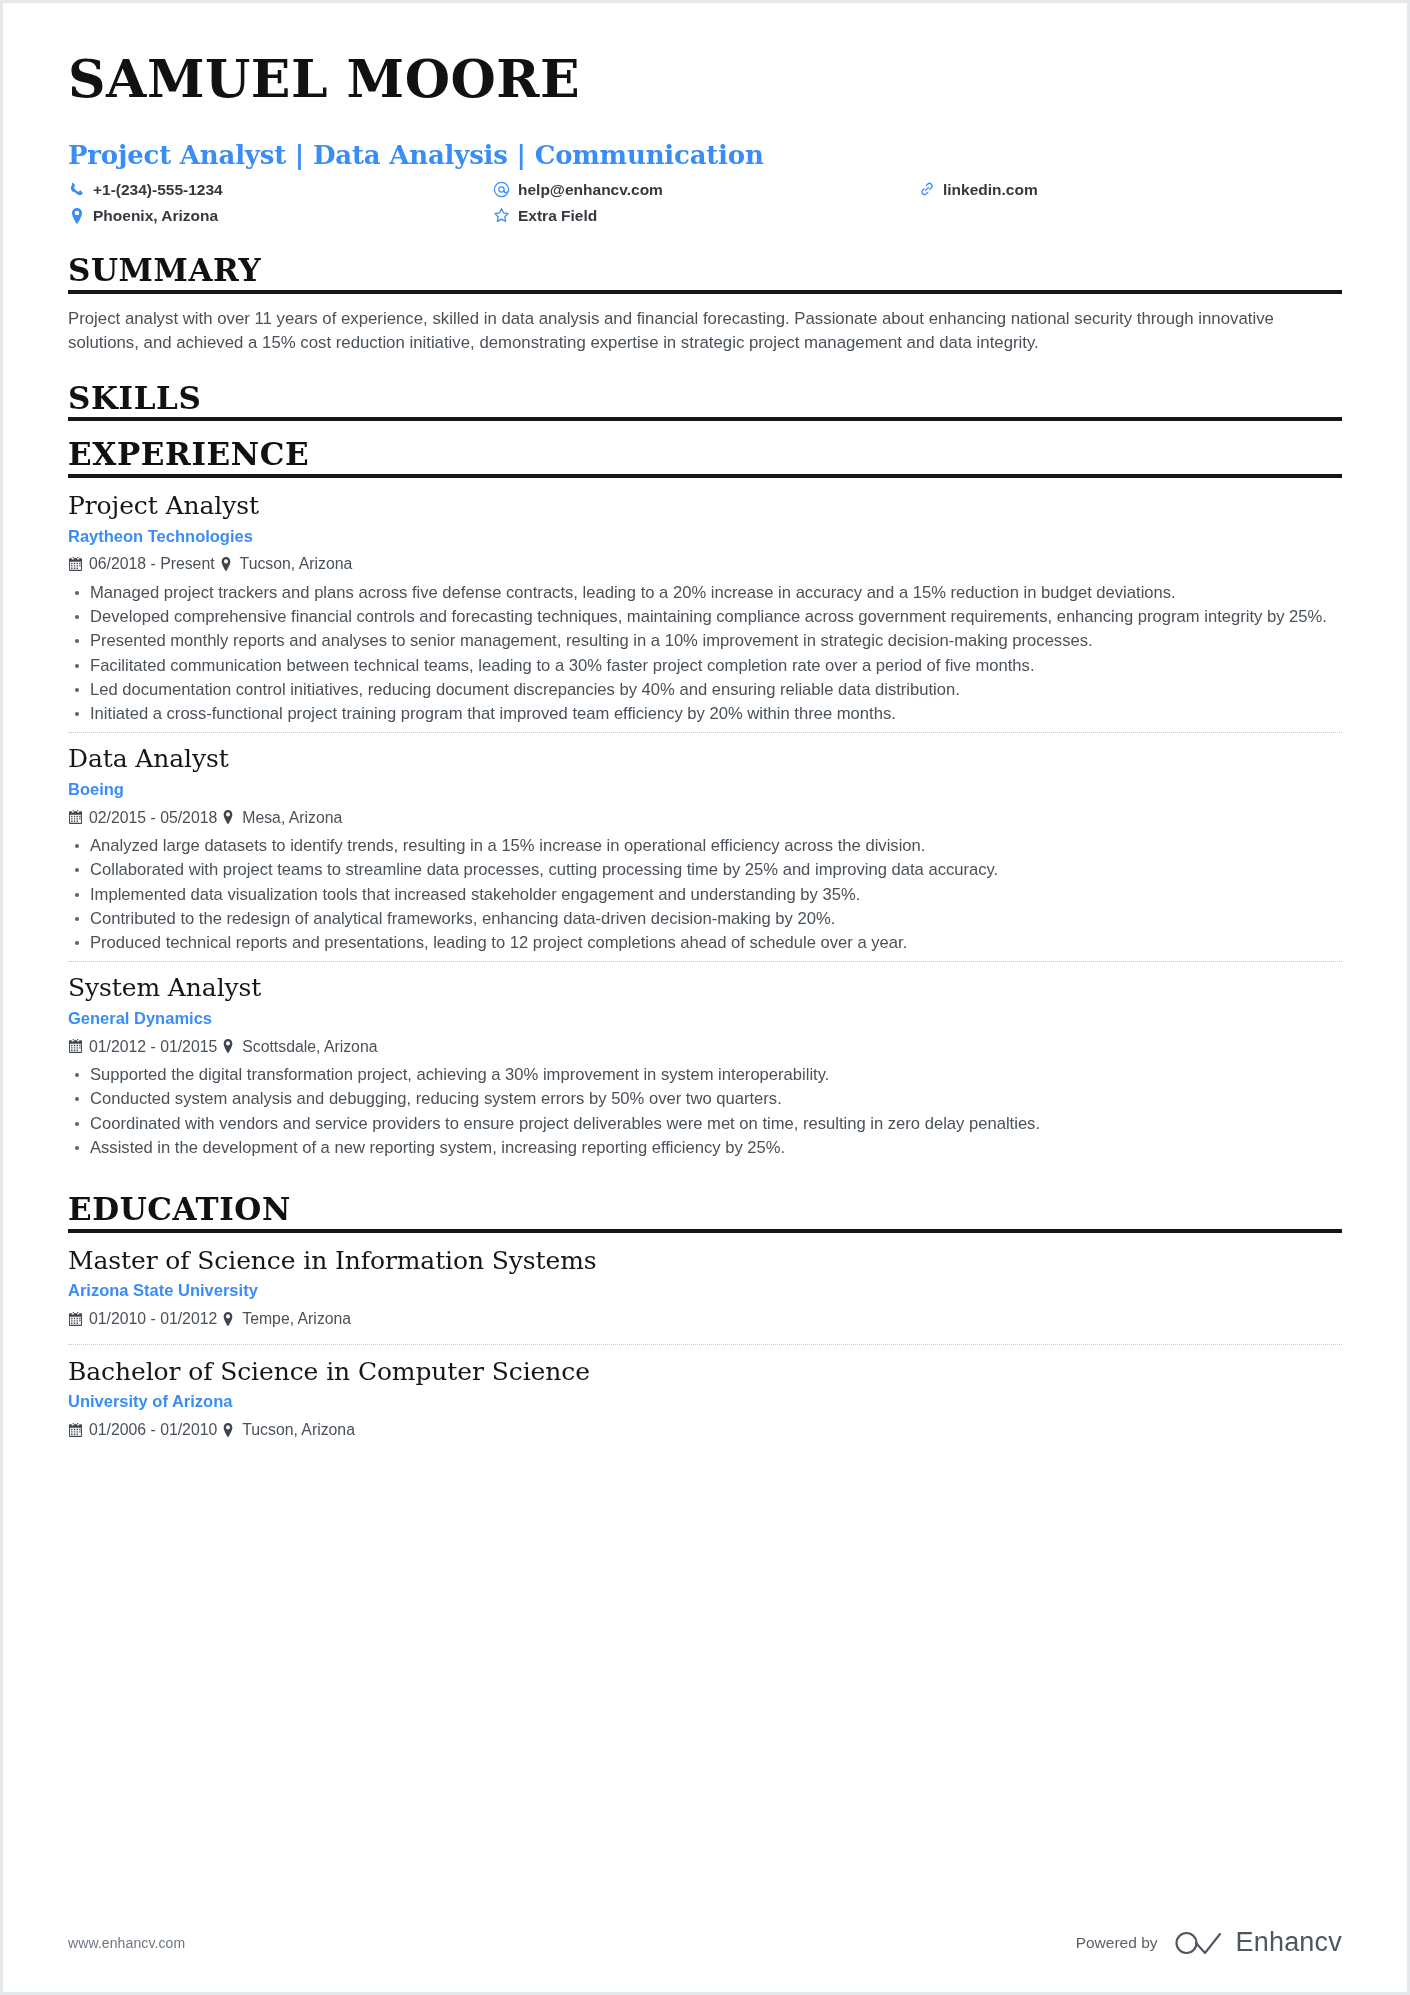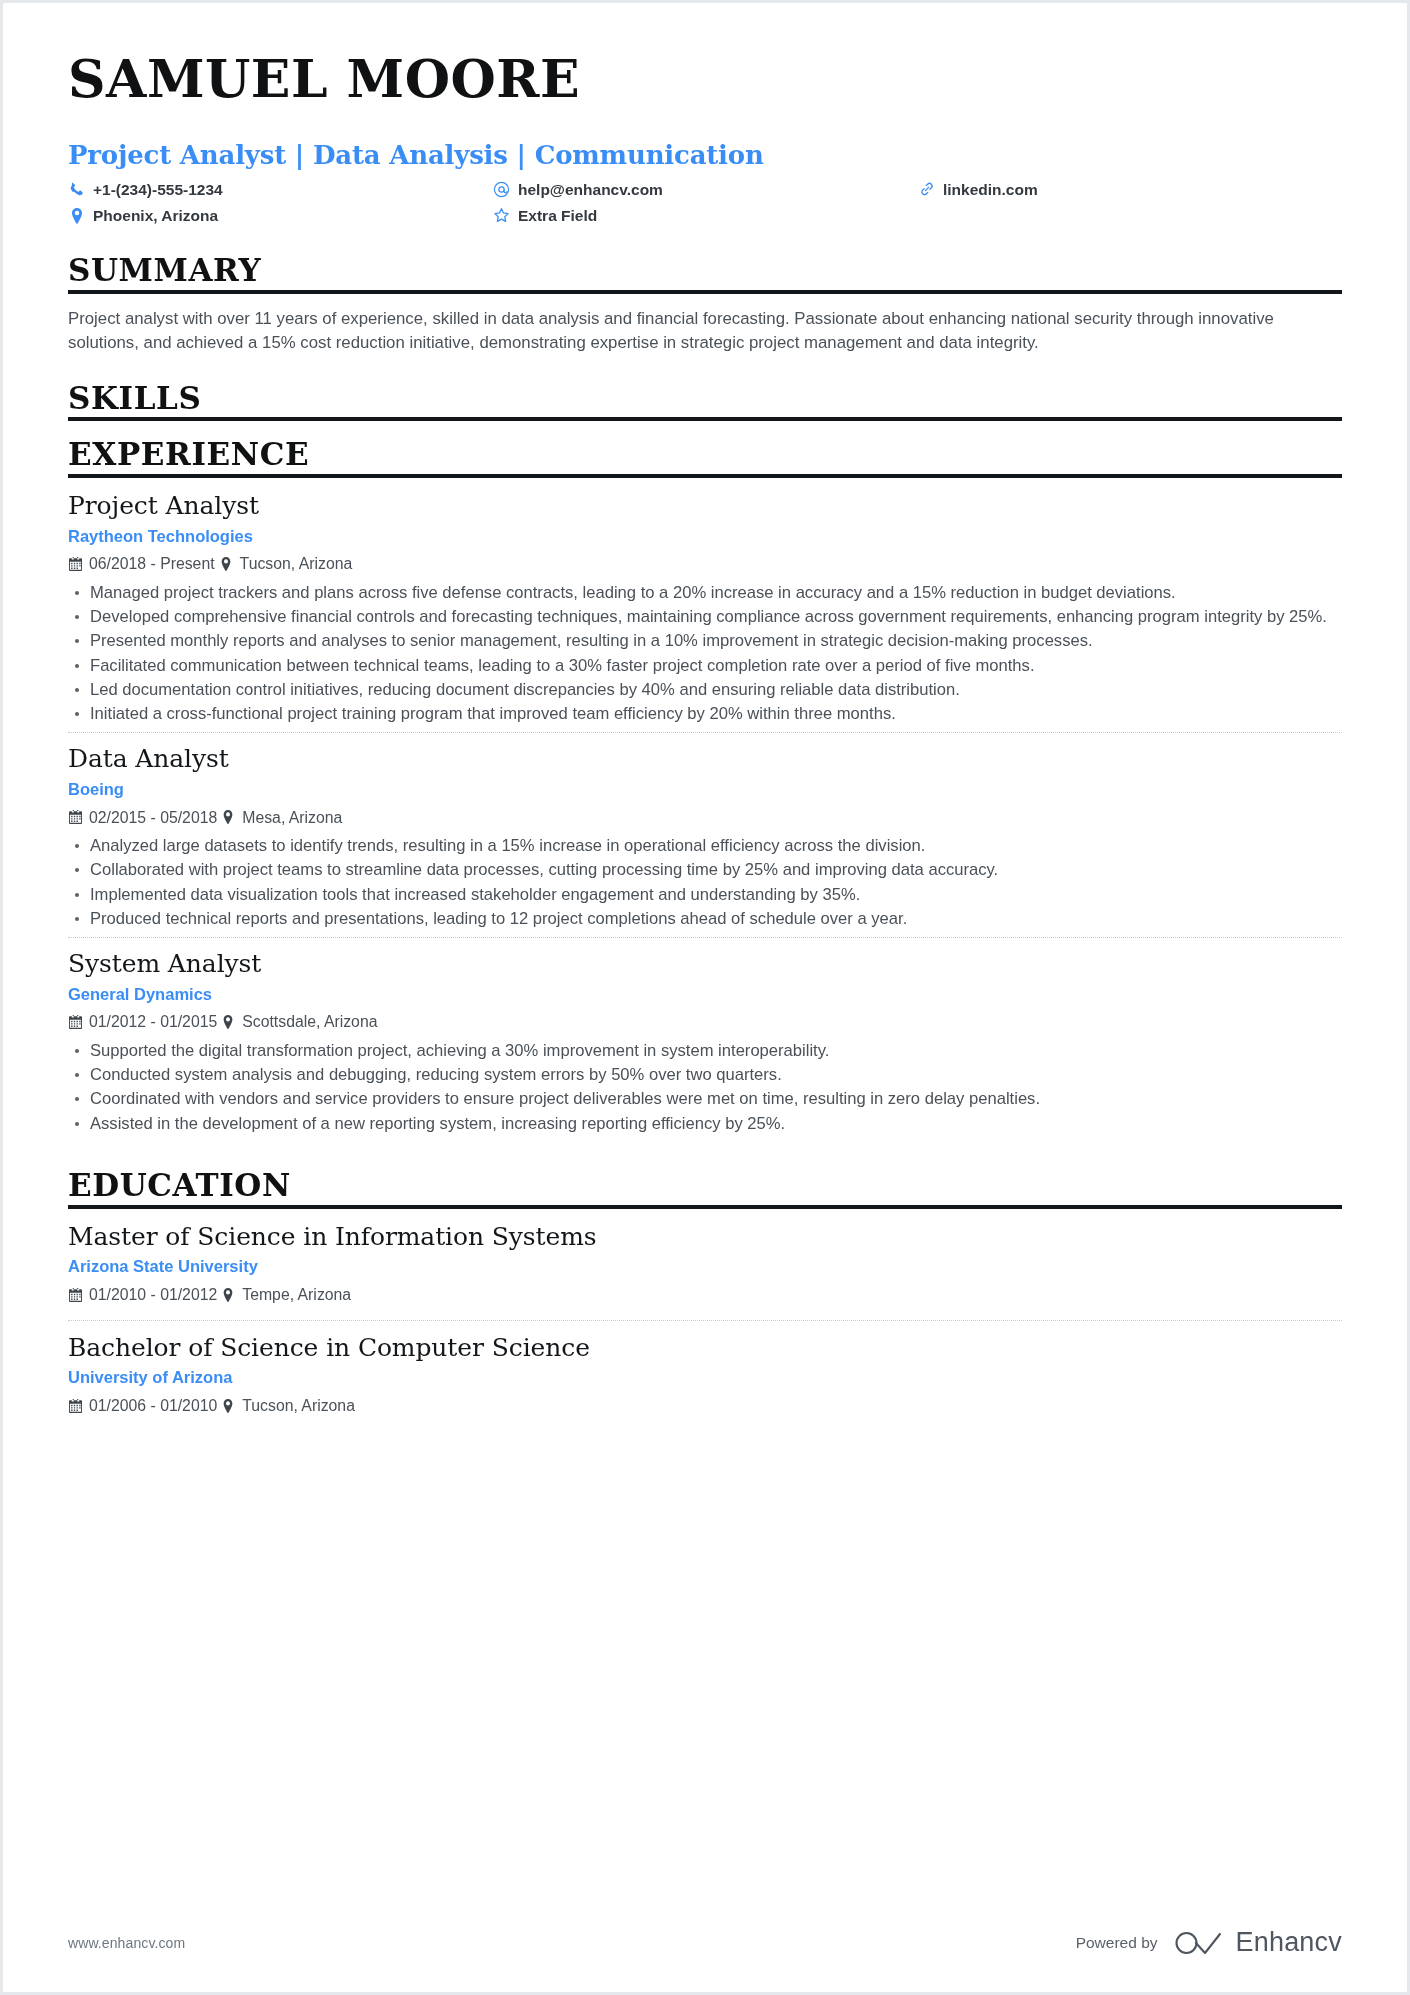--- a/index.html
+++ b/index.html
@@ -328,20 +328,21 @@
                   <path d="M6 0C3.2 0 1 2.2 1 5c0 3.6 4.3 10.3 4.5 10.6.1.2.3.3.5.3s.4-.1.5-.3C6.7 15.3 11 8.6 11 5c0-2.8-2.2-5-5-5zm0 7.3A2.3 2.3 0 1 1 6 2.7a2.3 2.3 0 0 1 0 4.6z"></path>
                 </svg>
             </span>
             <span>Mesa, Arizona</span>
           </span>
         </div>
         <ul class="bullets">
           <li>Analyzed large datasets to identify trends, resulting in a 15% increase in operational efficiency across the division.</li>
           <li>Collaborated with project teams to streamline data processes, cutting processing time by 25% and improving data accuracy.</li>
           <li>Implemented data visualization tools that increased stakeholder engagement and understanding by 35%.</li>
+          <li>Contributed to the redesign of analytical frameworks, enhancing data-driven decision-making by 20%.</li>
           <li>Produced technical reports and presentations, leading to 12 project completions ahead of schedule over a year.</li>
         </ul>
       </div>
 
       <div class="entry">
         <div class="entry-title">System Analyst</div>
         <div class="entry-org">General Dynamics</div>
         <div class="entry-meta">
           <span class="meta-item">
             <span class="mi-icon">

